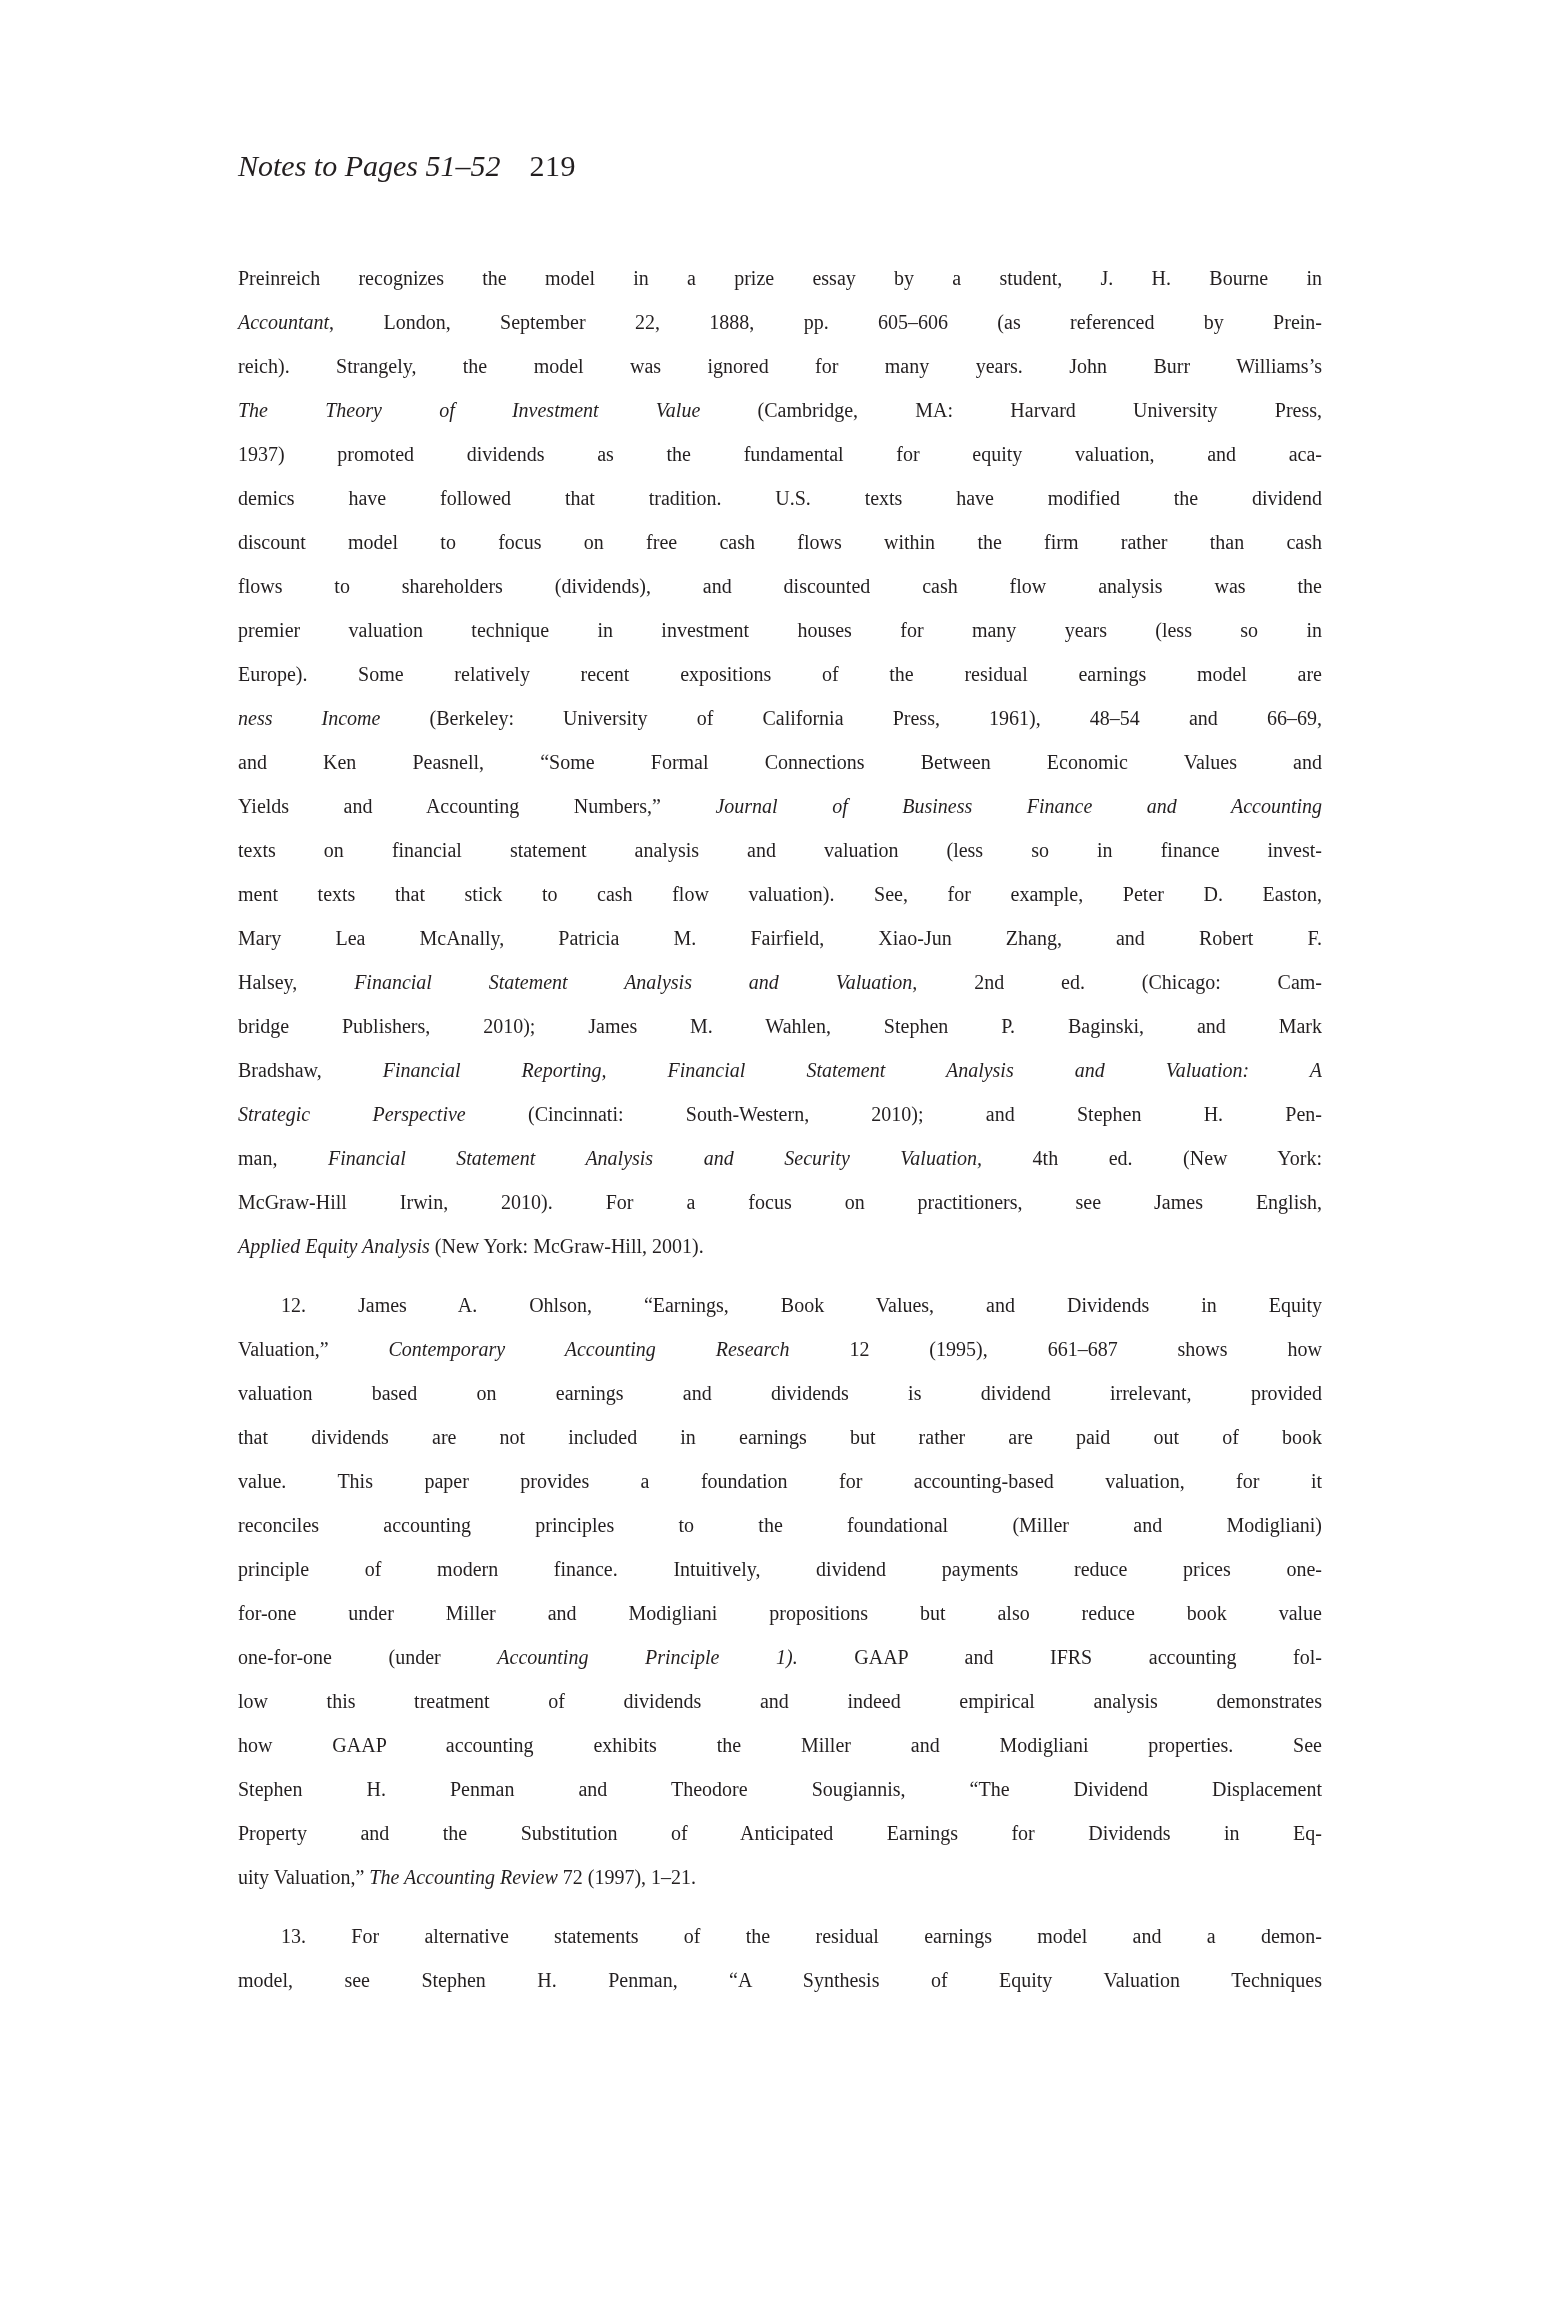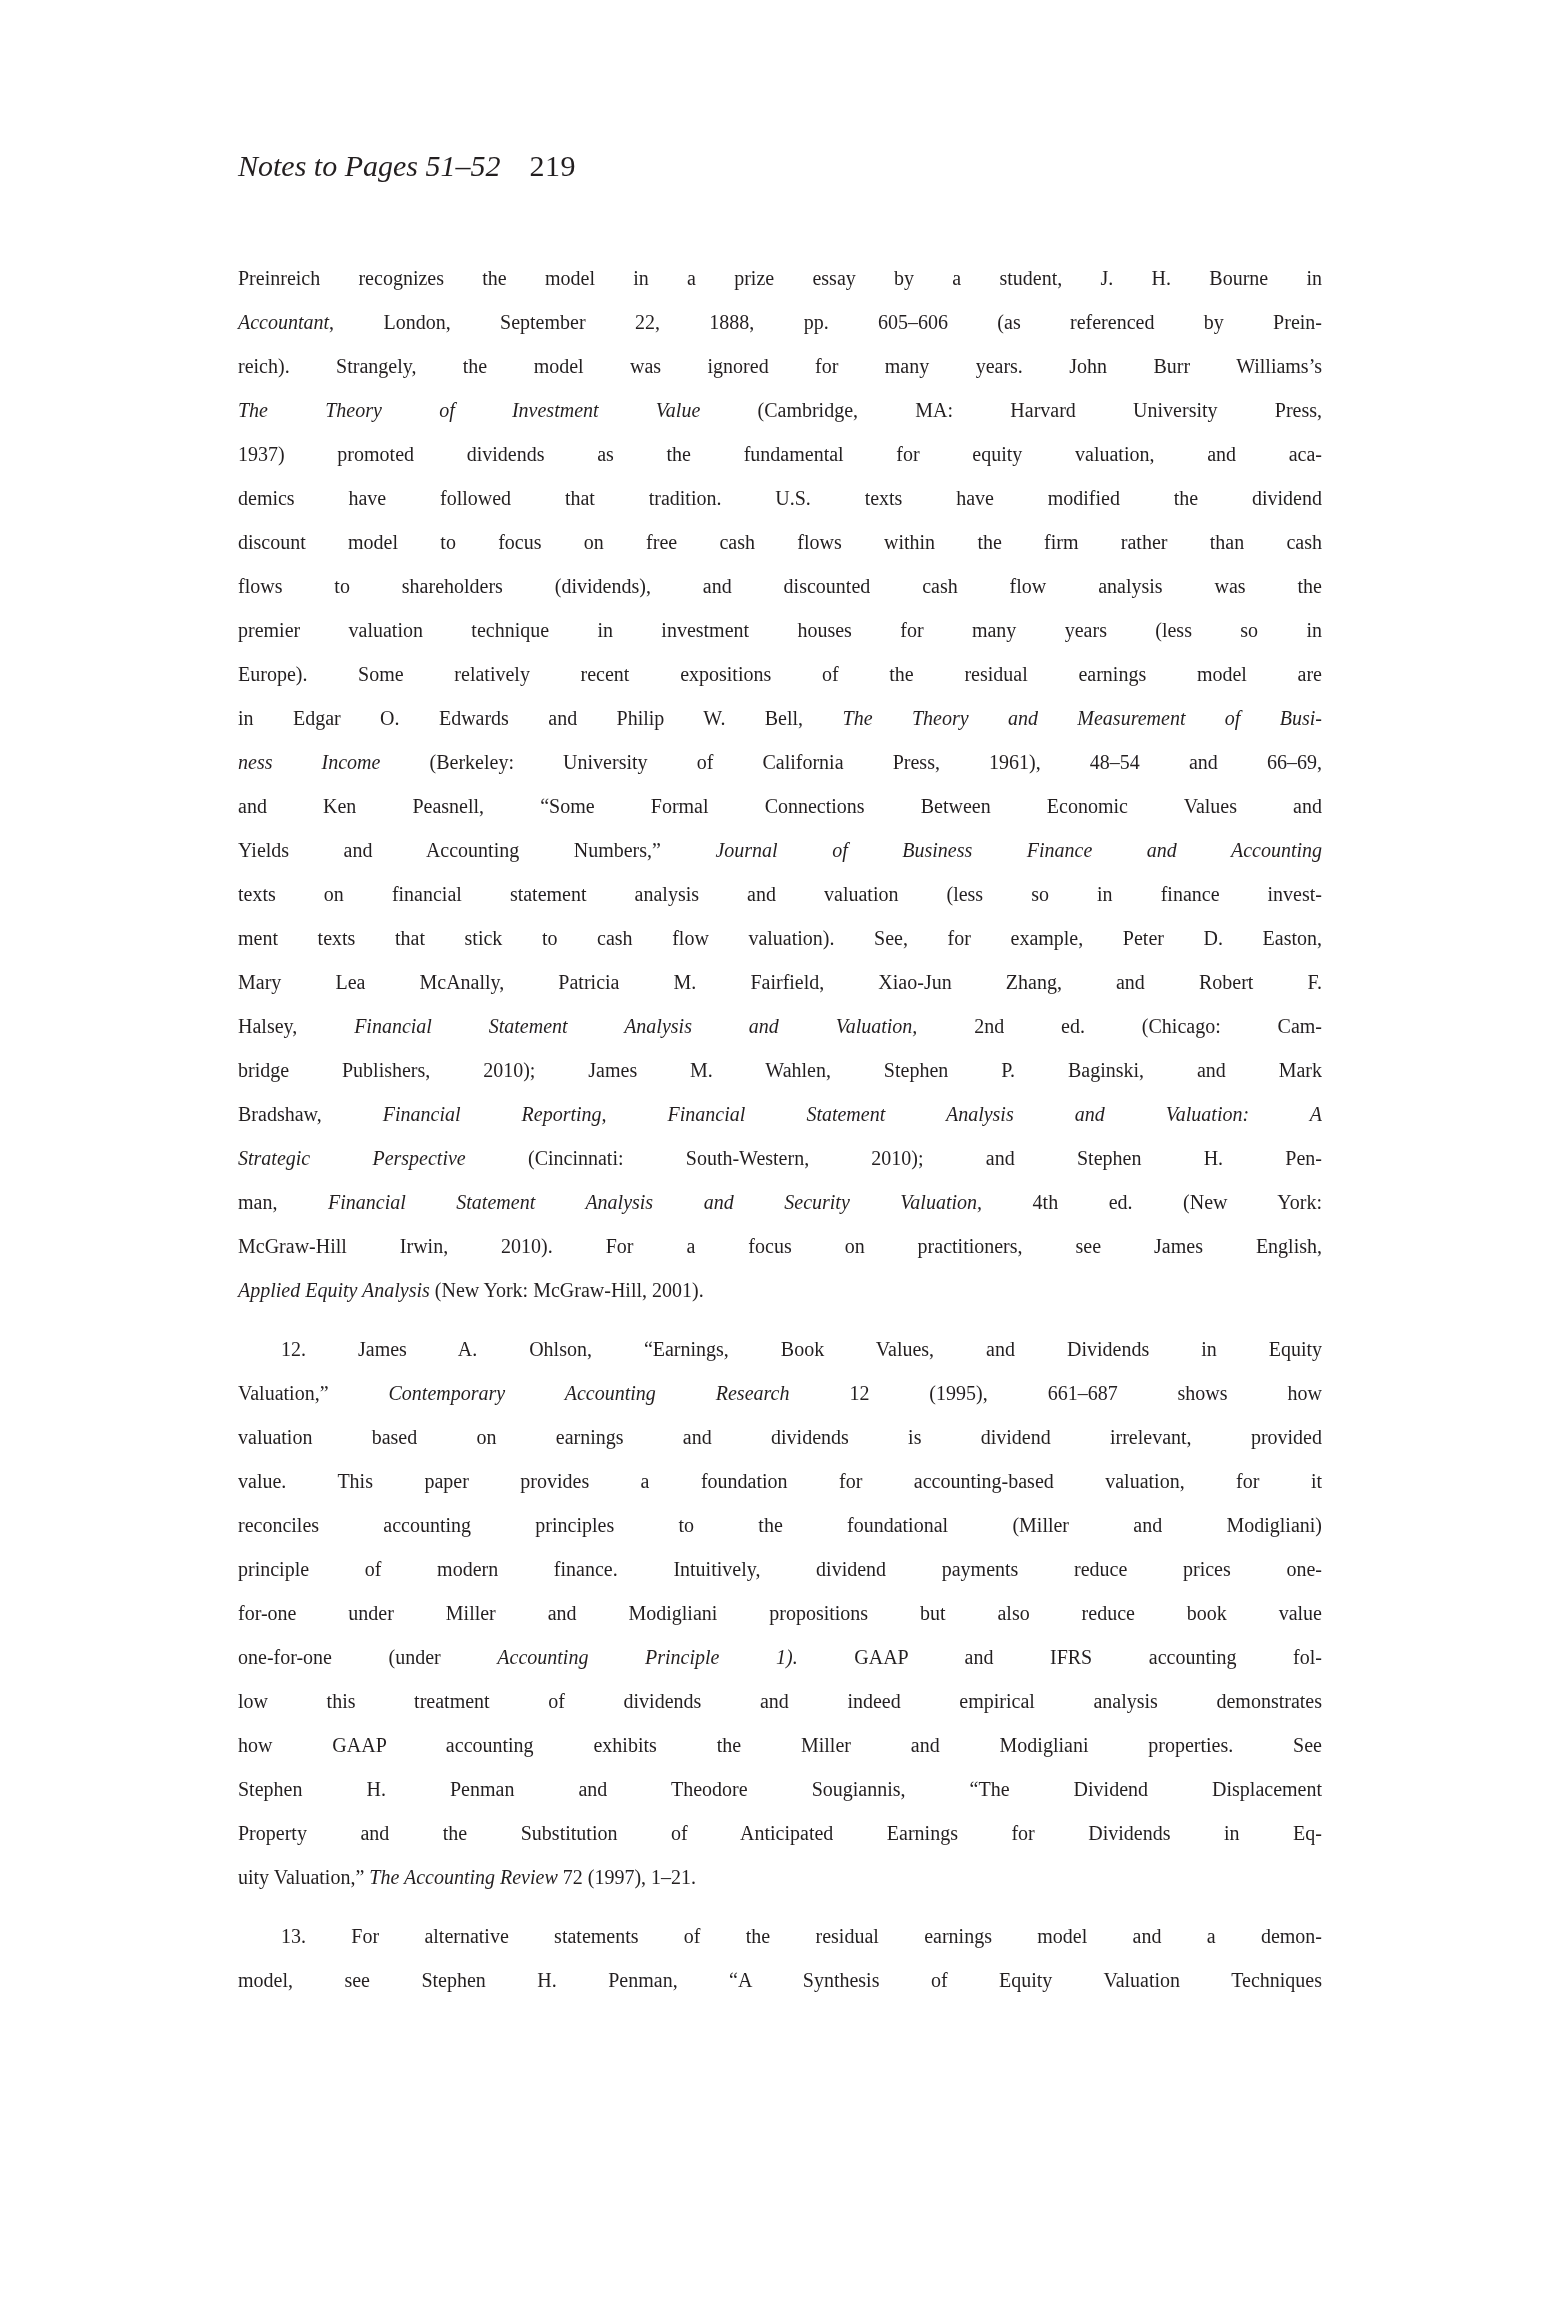--- a/index.html
+++ b/index.html
@@ -75,39 +75,39 @@
       <div class="line"><span>Preinreich recognizes the model in a prize essay by a student, J. H. Bourne in</span></div>
       <div class="line"><em>Accountant</em><span>, London, September 22, 1888, pp. 605–606 (as referenced by Prein-</span></div>
       <div class="line"><span>reich). Strangely, the model was ignored for many years. John Burr Williams’s</span></div>
       <div class="line"><em>The Theory of Investment Value</em><span> (Cambridge, MA: Harvard University Press,</span></div>
       <div class="line"><span>1937) promoted dividends as the fundamental for equity valuation, and aca-</span></div>
       <div class="line"><span>demics have followed that tradition. U.S. texts have modified the dividend</span></div>
       <div class="line"><span>discount model to focus on free cash flows within the firm rather than cash</span></div>
       <div class="line"><span>flows to shareholders (dividends), and discounted cash flow analysis was the</span></div>
       <div class="line"><span>premier valuation technique in investment houses for many years (less so in</span></div>
       <div class="line"><span>Europe). Some relatively recent expositions of the residual earnings model are</span></div>
-      <div class="line"><span>in Edgar O. Edwards and Philip W. Bell, </span><em>The Theory and Measurement of Busi-</em></div>
       <div class="line"><em>ness Income</em><span> (Berkeley: University of California Press, 1961), 48–54 and 66–69,</span></div>
       <div class="line"><span>and Ken Peasnell, “Some Formal Connections Between Economic Values and</span></div>
       <div class="line"><span>Yields and Accounting Numbers,” </span><em>Journal of Business Finance and Accounting</em></div>
       <div class="line"><span>texts on financial statement analysis and valuation (less so in finance invest-</span></div>
       <div class="line"><span>ment texts that stick to cash flow valuation). See, for example, Peter D. Easton,</span></div>
       <div class="line"><span>Mary Lea McAnally, Patricia M. Fairfield, Xiao-Jun Zhang, and Robert F.</span></div>
       <div class="line"><span>Halsey, </span><em>Financial Statement Analysis and Valuation,</em><span> 2nd ed. (Chicago: Cam-</span></div>
       <div class="line"><span>bridge Publishers, 2010); James M. Wahlen, Stephen P. Baginski, and Mark</span></div>
       <div class="line"><span>Bradshaw, </span><em>Financial Reporting, Financial Statement Analysis and Valuation: A</em></div>
       <div class="line"><em>Strategic Perspective</em><span> (Cincinnati: South-Western, 2010); and Stephen H. Pen-</span></div>
       <div class="line"><span>man, </span><em>Financial Statement Analysis and Security Valuation,</em><span> 4th ed. (New York:</span></div>
       <div class="line"><span>McGraw-Hill Irwin, 2010). For a focus on practitioners, see James English,</span></div>
       <div class="line last"><em>Applied Equity Analysis</em><span> (New York: McGraw-Hill, 2001).</span></div>
     </section>
     <section>
       <div class="line indent gap-before"><span>12. James A. Ohlson, “Earnings, Book Values, and Dividends in Equity</span></div>
       <div class="line"><span>Valuation,” </span><em>Contemporary Accounting Research</em><span> 12 (1995), 661–687 shows how</span></div>
       <div class="line"><span>valuation based on earnings and dividends is dividend irrelevant, provided</span></div>
+      <div class="line"><span>that dividends are not included in earnings but rather are paid out of book</span></div>
       <div class="line"><span>value. This paper provides a foundation for accounting-based valuation, for it</span></div>
       <div class="line"><span>reconciles accounting principles to the foundational (Miller and Modigliani)</span></div>
       <div class="line"><span>principle of modern finance. Intuitively, dividend payments reduce prices one-</span></div>
       <div class="line"><span>for-one under Miller and Modigliani propositions but also reduce book value</span></div>
       <div class="line"><span>one-for-one (under </span><em>Accounting Principle 1).</em><span> GAAP and IFRS accounting fol-</span></div>
       <div class="line"><span>low this treatment of dividends and indeed empirical analysis demonstrates</span></div>
       <div class="line"><span>how GAAP accounting exhibits the Miller and Modigliani properties. See</span></div>
       <div class="line"><span>Stephen H. Penman and Theodore Sougiannis, “The Dividend Displacement</span></div>
       <div class="line"><span>Property and the Substitution of Anticipated Earnings for Dividends in Eq-</span></div>
       <div class="line last"><span>uity Valuation,” </span><em>The Accounting Review</em><span> 72 (1997), 1–21.</span></div>

